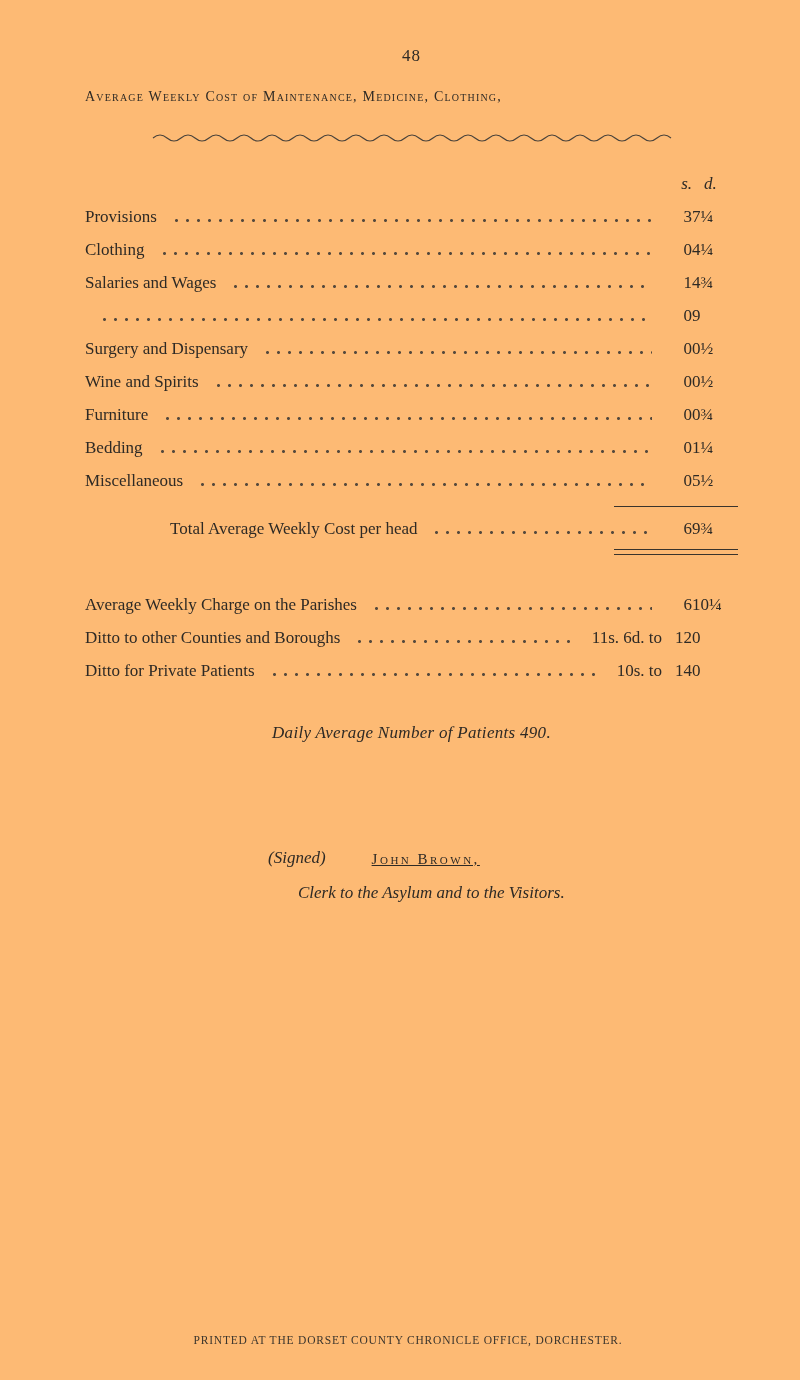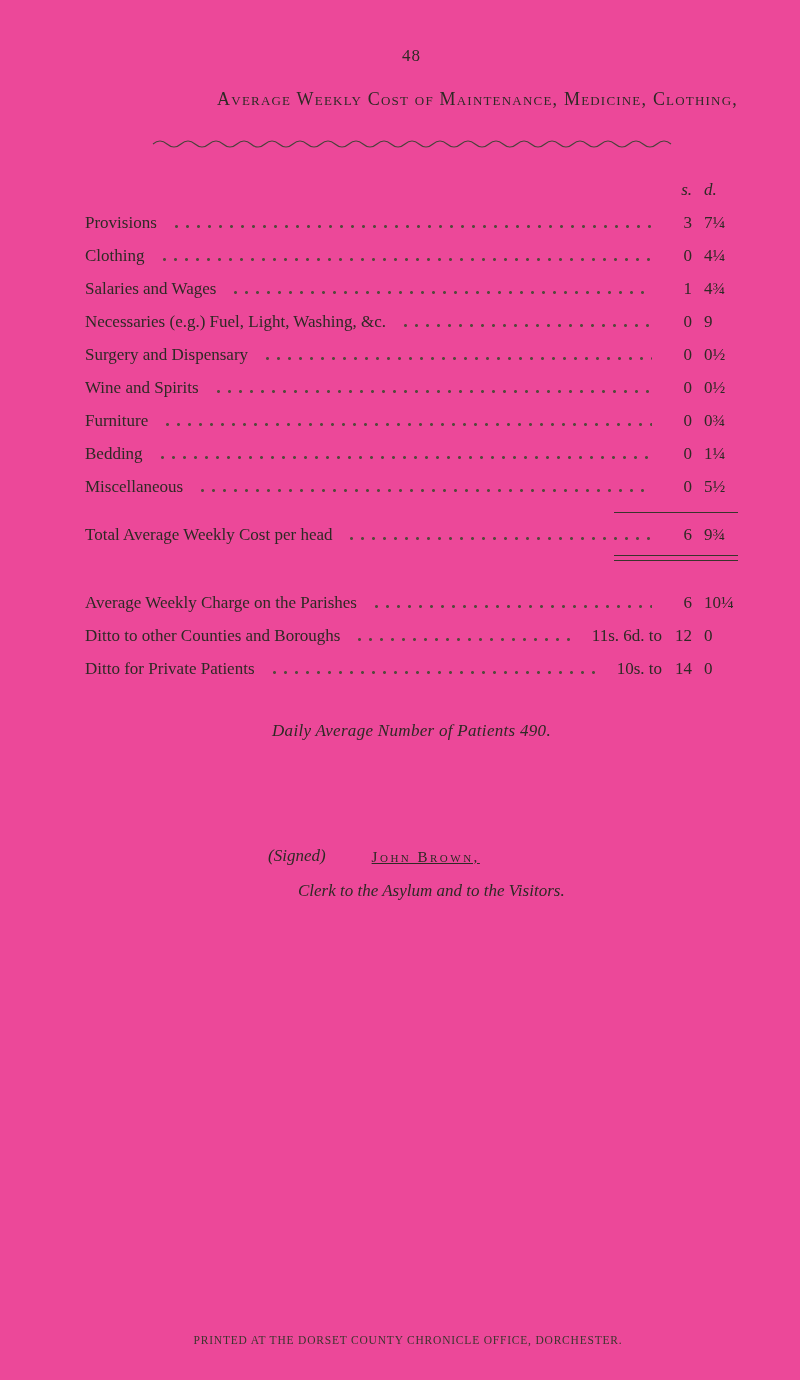--- a/index.html
+++ b/index.html
@@ -3,40 +3,40 @@
 <meta charset="utf-8">
 <style>
   * { box-sizing: border-box; margin: 0; padding: 0; }
   html, body { background: #f6f4ee; }
   body { width: 800px; }
 
   .page {
     position: relative;
     width: 800px;
     height: 1380px;
-    background: #ec4899;
+    background: #fdba74;
     color: #2e2a25;
     font-family: "Liberation Serif", "DejaVu Serif", serif;
     font-size: 17px;
     padding: 46px 62px 0 85px;
     overflow: hidden;
   }
 
   .page-number {
     text-align: center;
     letter-spacing: 1px;
     font-size: 17px;
   }
 
   .title {
     margin-top: 20px;
-    text-align: right;
+    text-align: left;
     font-weight: normal;
     font-variant: small-caps;
-    font-size: 18px;
+    font-size: 14px;
     letter-spacing: 1.2px;
     line-height: 1.55;
   }
   .title span { display: block; }
 
   .divider {
     display: block;
     margin: 24px auto 0 auto;
   }
 
@@ -60,41 +60,41 @@
     flex: 1 1 auto;
     align-self: flex-end;
     height: 3px;
     margin: 0 10px 5px 12px;
     background-image: radial-gradient(circle, #55493c 1.2px, rgba(85,73,60,0) 1.7px);
     background-size: 11px 3px;
     background-repeat: repeat-x;
     background-position: 2px 0;
   }
   .val-s { width: 30px; text-align: right; flex: none; }
-  .val-d { width: 46px; text-align: left; padding-left: 12px; flex: none; }
+  .val-d { width: 46px; text-align: left; padding-left: 0; flex: none; }
   .prefix { flex: none; margin-left: 6px; }
 
   .rule-above {
     width: 124px;
     margin-left: auto;
     margin-top: 15px;
     border-top: 1.4px solid #3a342c;
   }
   .total-row { margin-top: 12px; }
-  .total-row .label { }
+  .total-row .label { margin-left: 85px; }
   .rule-double {
     width: 124px;
     height: 6px;
     margin-left: auto;
     margin-top: 10px;
     border-top: 1.8px solid #3a342c;
     border-bottom: 1.8px solid #3a342c;
   }
 
-  .charges { margin-top: 32px; }
+  .charges { margin-top: 40px; }
 
   .daily-average {
     margin-top: 42px;
     text-align: center;
     letter-spacing: 0.3px;
     font-style: italic;
   }
 
   .signature {
     margin-top: 105px;
@@ -160,21 +160,20 @@
         <span class="val-s">0</span>
         <span class="val-d">4¼</span>
       </div>
       <div class="row">
         <span class="label">Salaries and Wages</span>
         <span class="leader"></span>
         <span class="val-s">1</span>
         <span class="val-d">4¾</span>
       </div>
       <div class="row">
-        <span class="label">Necessaries (e.g.) Fuel, Light, Washing, &amp;c.</span>
         <span class="leader"></span>
         <span class="val-s">0</span>
         <span class="val-d">9</span>
       </div>
       <div class="row">
         <span class="label">Surgery and Dispensary</span>
         <span class="leader"></span>
         <span class="val-s">0</span>
         <span class="val-d">0½</span>
       </div>

